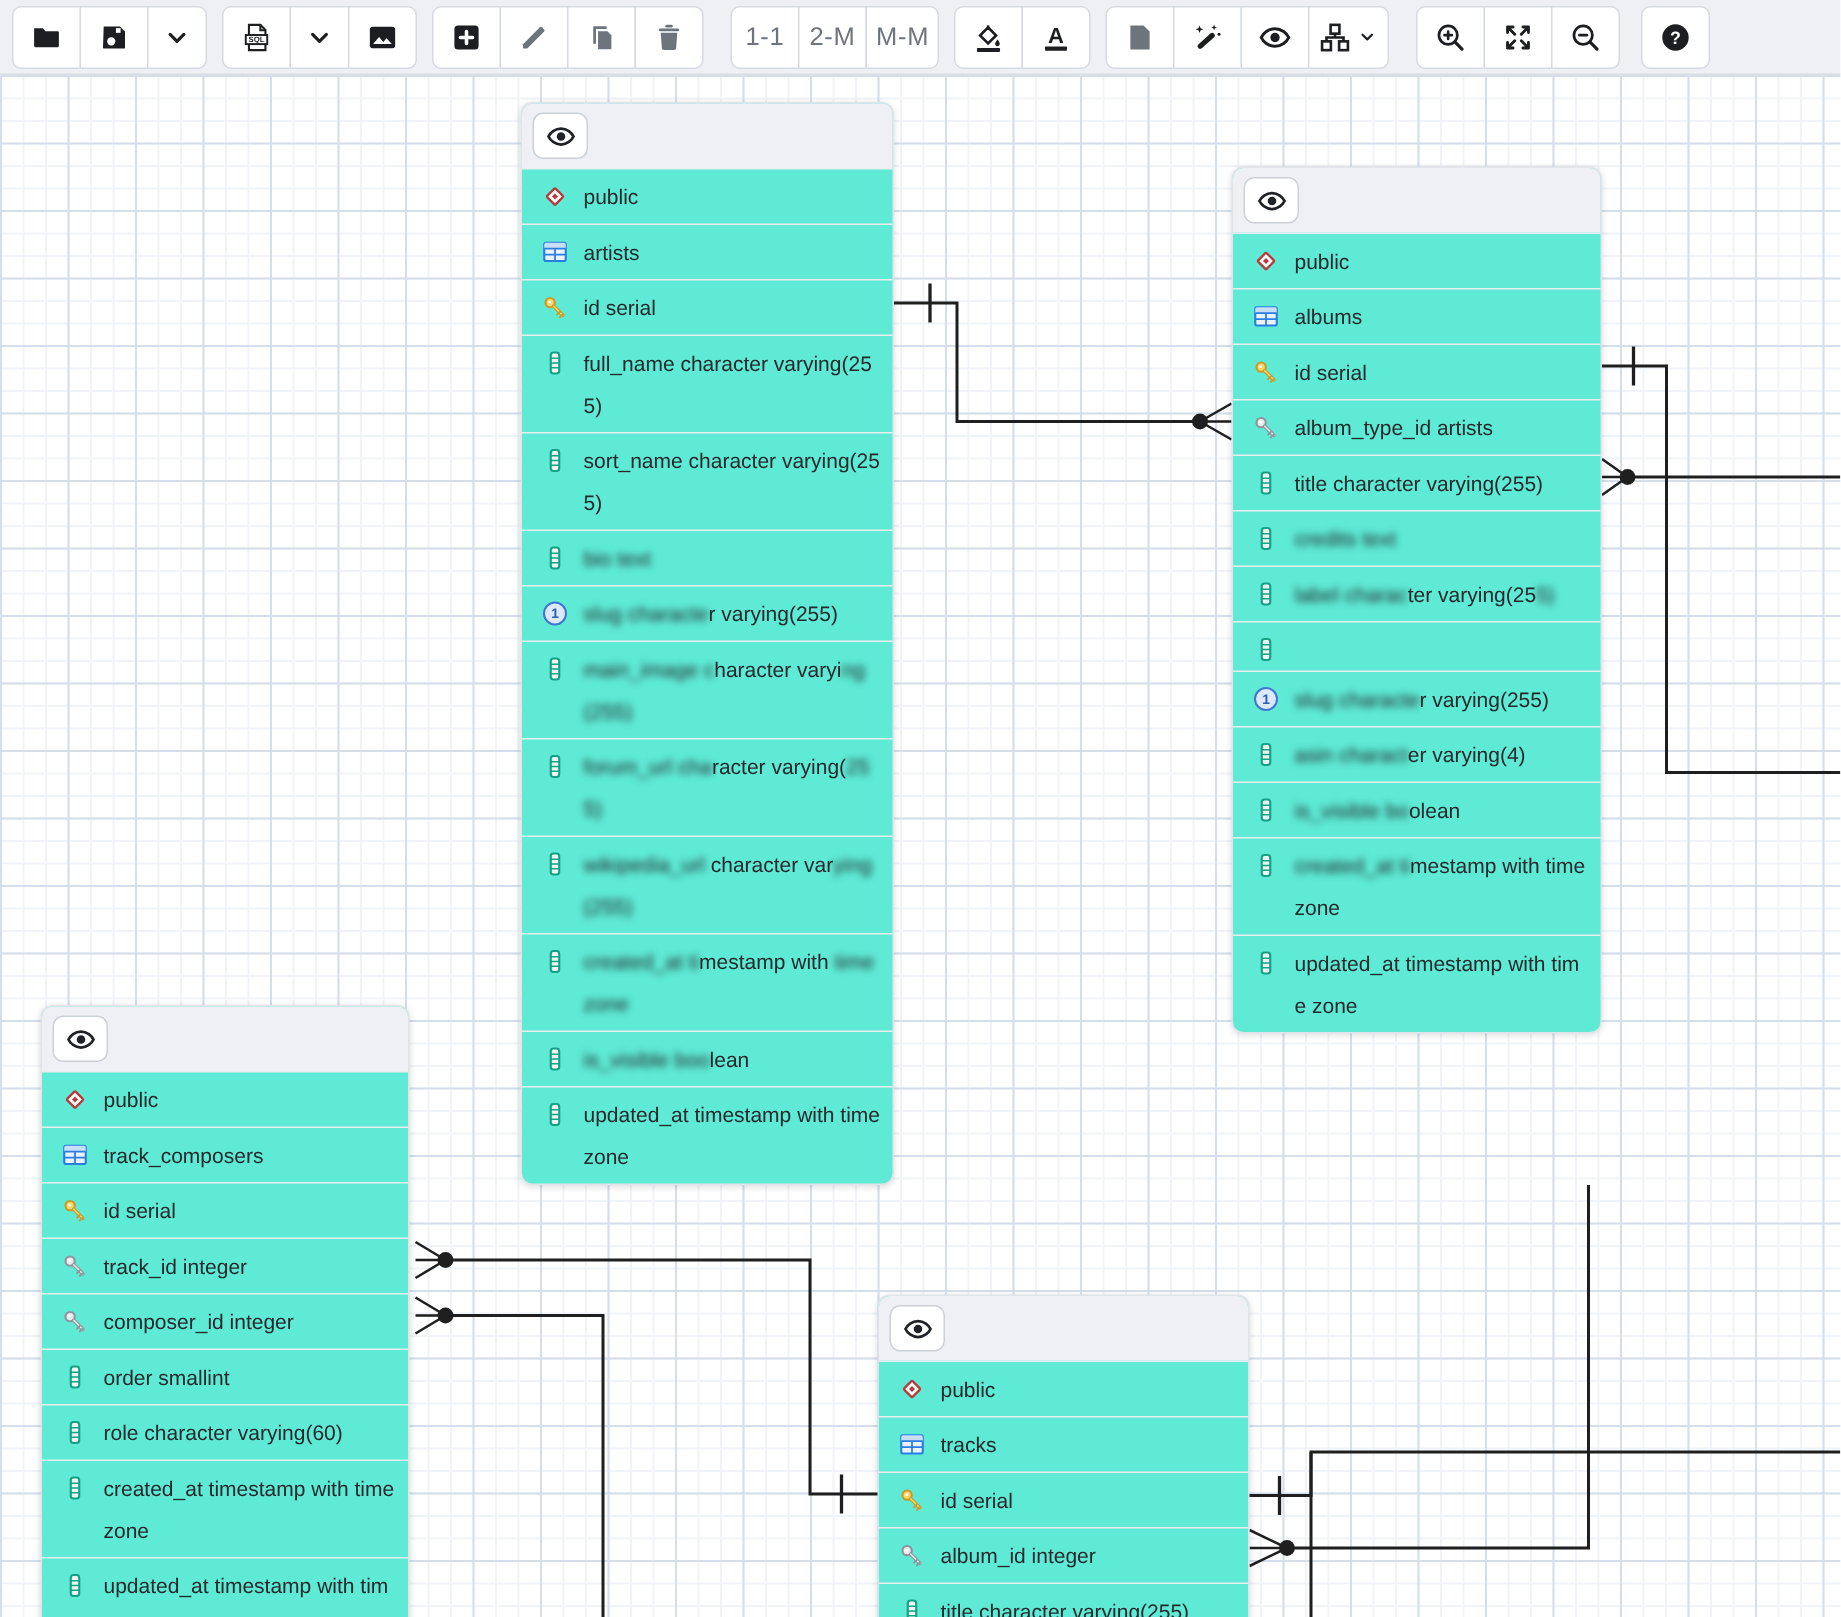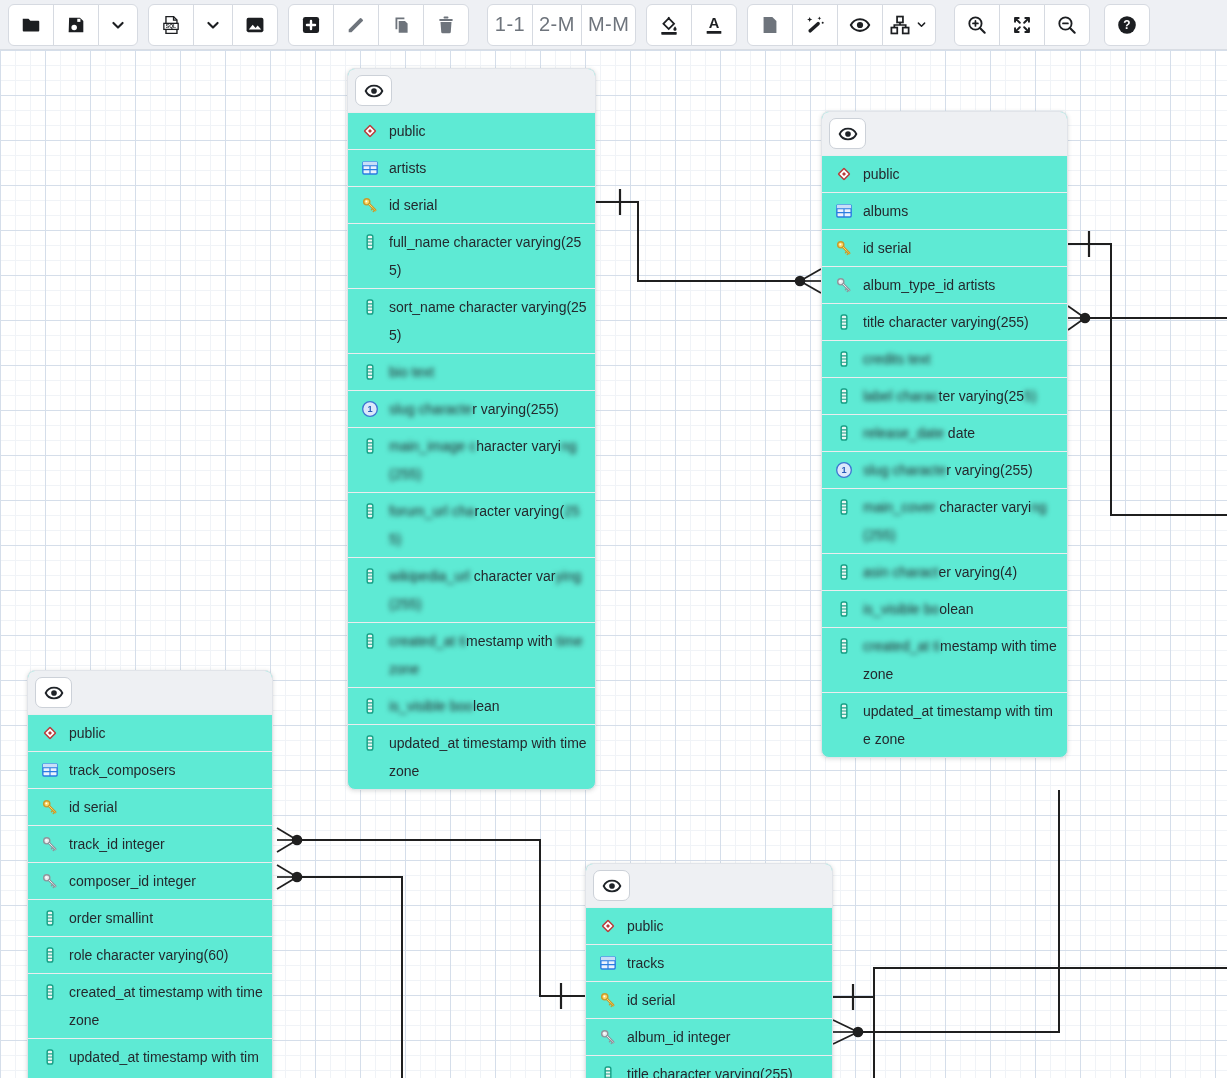--- a/index.html
+++ b/index.html
@@ -15,21 +15,21 @@
   .tb-group:nth-child(7){margin-left:8px}
   .tb-group:nth-child(8){margin-left:4px}
   .tb-btn{appearance:none;height:42px;min-width:46px;background:#fff;border:1px solid #d6dae1;
           display:flex;align-items:center;justify-content:center;color:#1c1e21;
           padding:0 6px;margin-left:-1px;cursor:pointer;box-sizing:border-box}
   .tb-btn.narrow{min-width:40px}
   .tb-group .tb-btn:first-child{border-radius:6px 0 0 6px;margin-left:0}
   .tb-group .tb-btn:last-child{border-radius:0 6px 6px 0}
   .tb-group .tb-btn:only-child{border-radius:6px}
   .tb-btn.disabled{color:#6e747c;cursor:default}
-  .tb-btn .lbl{font-size:20px;letter-spacing:.5px;color:inherit}
+  .tb-btn .lbl{font-size:17px;letter-spacing:.5px;color:inherit}
   .tb-btn svg{display:block}
   .tb-btn .chev{margin-left:3px}
 
   
   #grid{position:absolute;left:0;top:50px;right:0;bottom:0;z-index:0;background-color:#fff;
     background-image:
       linear-gradient(#d5deea 1px,transparent 1px),
       linear-gradient(90deg,#d5deea 1px,transparent 1px),
       linear-gradient(#f0f3f7 1px,transparent 1px),
       linear-gradient(90deg,#f0f3f7 1px,transparent 1px);
@@ -434,35 +434,27 @@
             <rect x="8.6" y="3.6" width="6.8" height="16.8" rx="2.2" fill="#eaf7f3" stroke="#17a086" stroke-width="1.7"></rect>
             <path d="M8.6 8.2h6.8M8.6 12h6.8M8.6 15.8h6.8" stroke="#17a086" stroke-width="1.3"></path>
           </svg></span>
         <span class="rtx"><span class="blur">label charac</span><span>ter varying(25</span><span class="blur">5)</span></span>
       </div>
       <div class="row">
         <span class="ric"><svg width="20" height="20" viewBox="0 0 24 24">
             <rect x="8.6" y="3.6" width="6.8" height="16.8" rx="2.2" fill="#eaf7f3" stroke="#17a086" stroke-width="1.7"></rect>
             <path d="M8.6 8.2h6.8M8.6 12h6.8M8.6 15.8h6.8" stroke="#17a086" stroke-width="1.3"></path>
           </svg></span>
-        <span class="rtx"><span class="blur">release_date</span><span> date</span></span>
       </div>
       <div class="row">
         <span class="ric"><svg width="20" height="20" viewBox="0 0 24 24">
             <circle cx="12" cy="12" r="8.8" fill="#dce8fb" stroke="#3f76d2" stroke-width="1.6"></circle>
             <text x="12" y="15.8" text-anchor="middle" font-size="11" font-weight="bold" font-family="Liberation Sans,sans-serif" fill="#2a5cb8">1</text>
           </svg></span>
         <span class="rtx"><span class="blur">slug characte</span><span>r varying(255)</span></span>
-      </div>
-      <div class="row">
-        <span class="ric"><svg width="20" height="20" viewBox="0 0 24 24">
-            <rect x="8.6" y="3.6" width="6.8" height="16.8" rx="2.2" fill="#eaf7f3" stroke="#17a086" stroke-width="1.7"></rect>
-            <path d="M8.6 8.2h6.8M8.6 12h6.8M8.6 15.8h6.8" stroke="#17a086" stroke-width="1.3"></path>
-          </svg></span>
-        <span class="rtx"><span class="blur">main_cover </span><span>character varyi</span><span class="blur">ng(255)</span></span>
       </div>
       <div class="row">
         <span class="ric"><svg width="20" height="20" viewBox="0 0 24 24">
             <rect x="8.6" y="3.6" width="6.8" height="16.8" rx="2.2" fill="#eaf7f3" stroke="#17a086" stroke-width="1.7"></rect>
             <path d="M8.6 8.2h6.8M8.6 12h6.8M8.6 15.8h6.8" stroke="#17a086" stroke-width="1.3"></path>
           </svg></span>
         <span class="rtx"><span class="blur">asin charact</span><span>er varying(4)</span></span>
       </div>
       <div class="row">
         <span class="ric"><svg width="20" height="20" viewBox="0 0 24 24">

